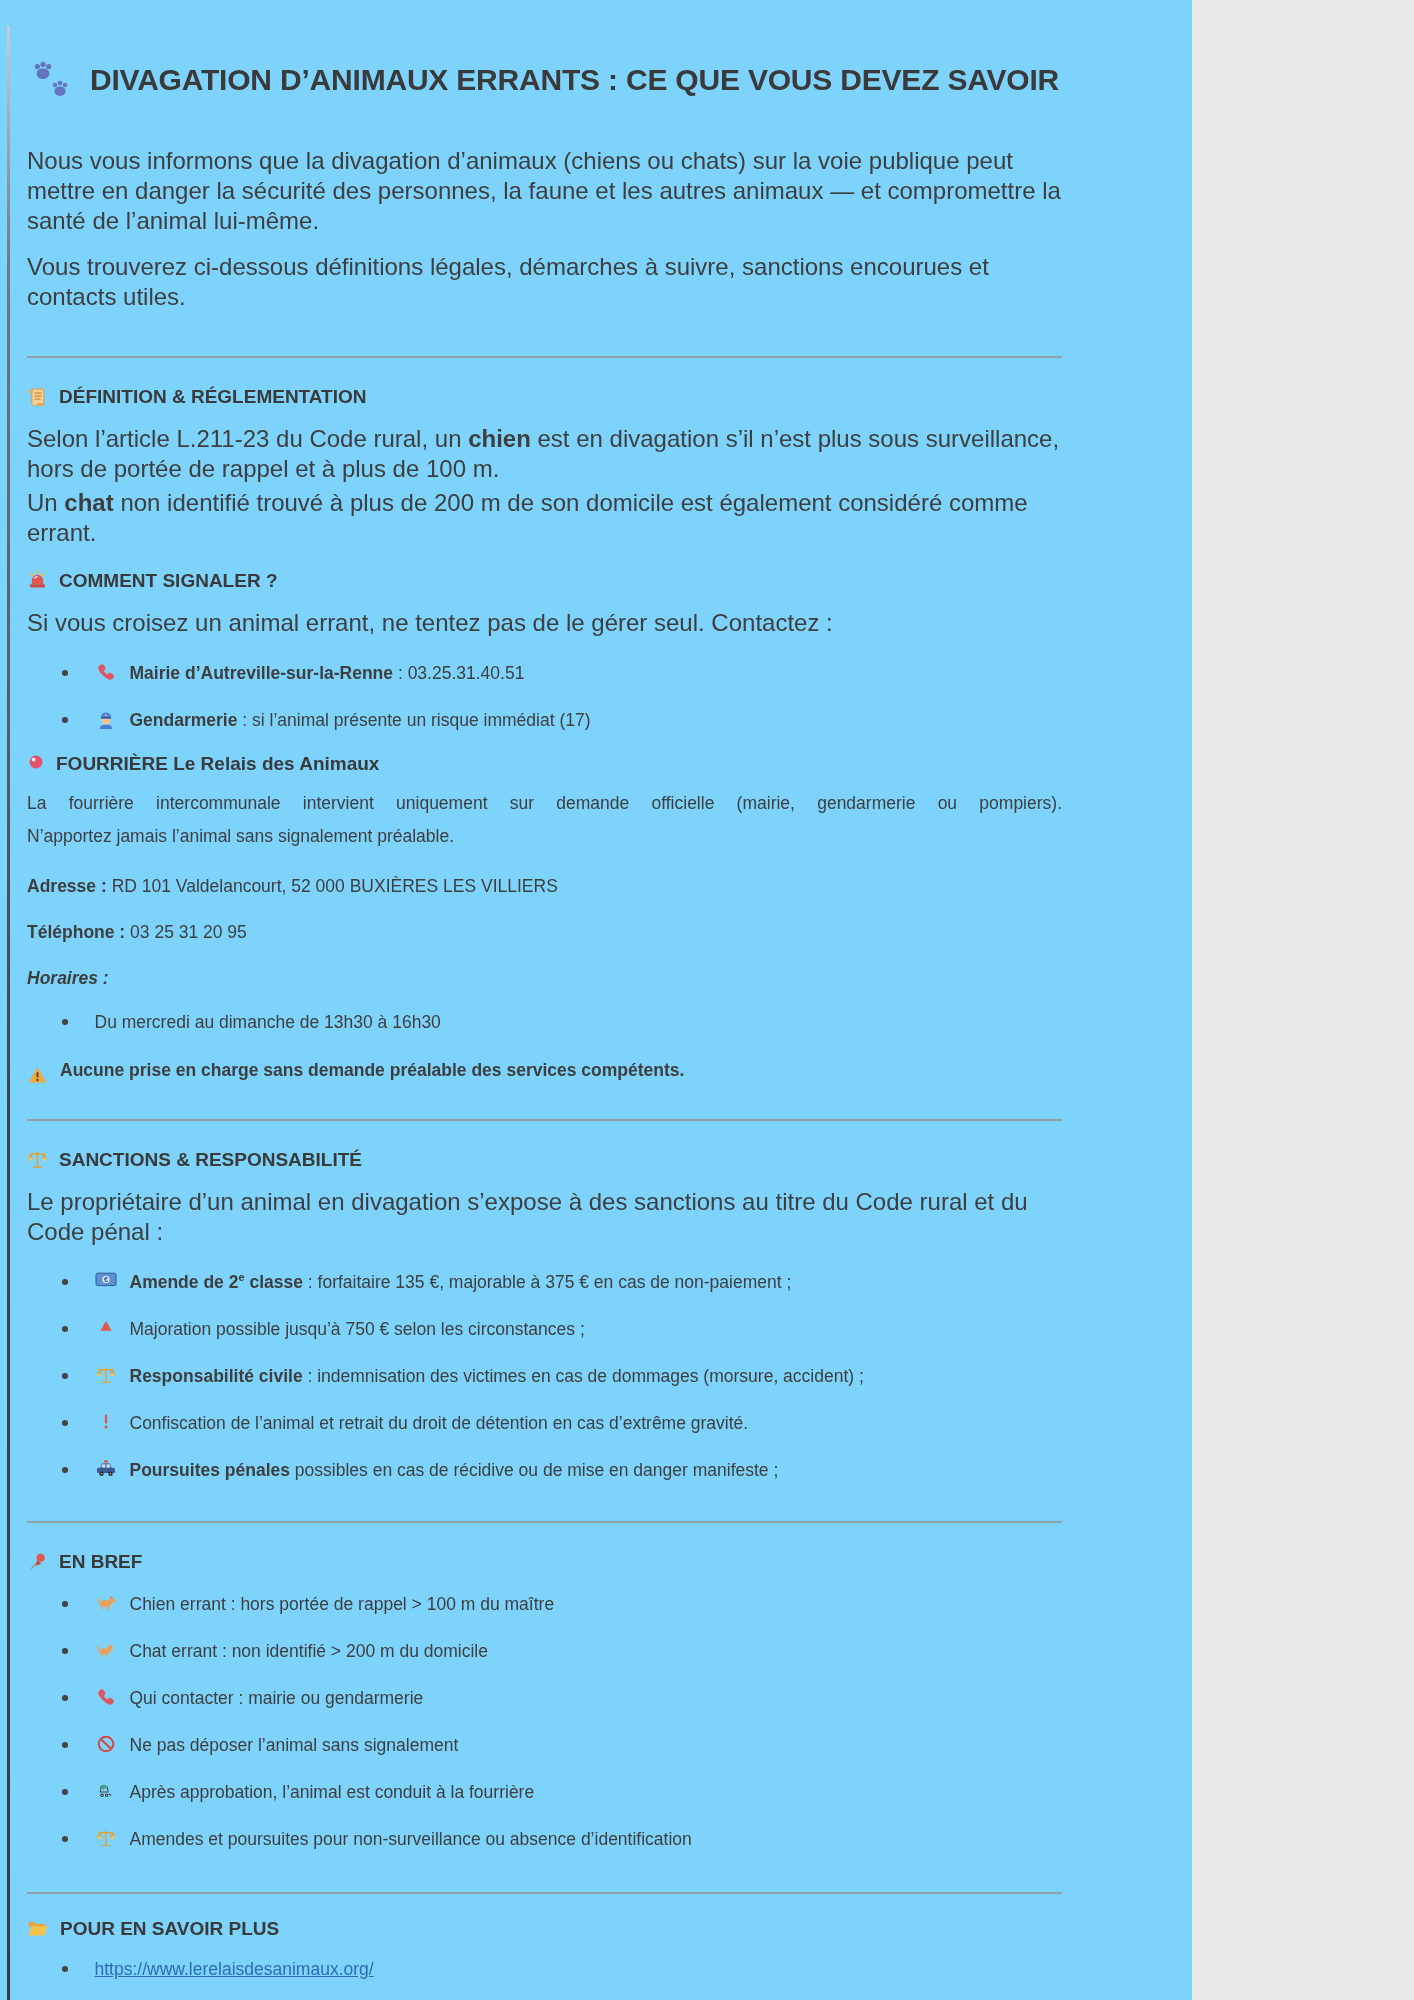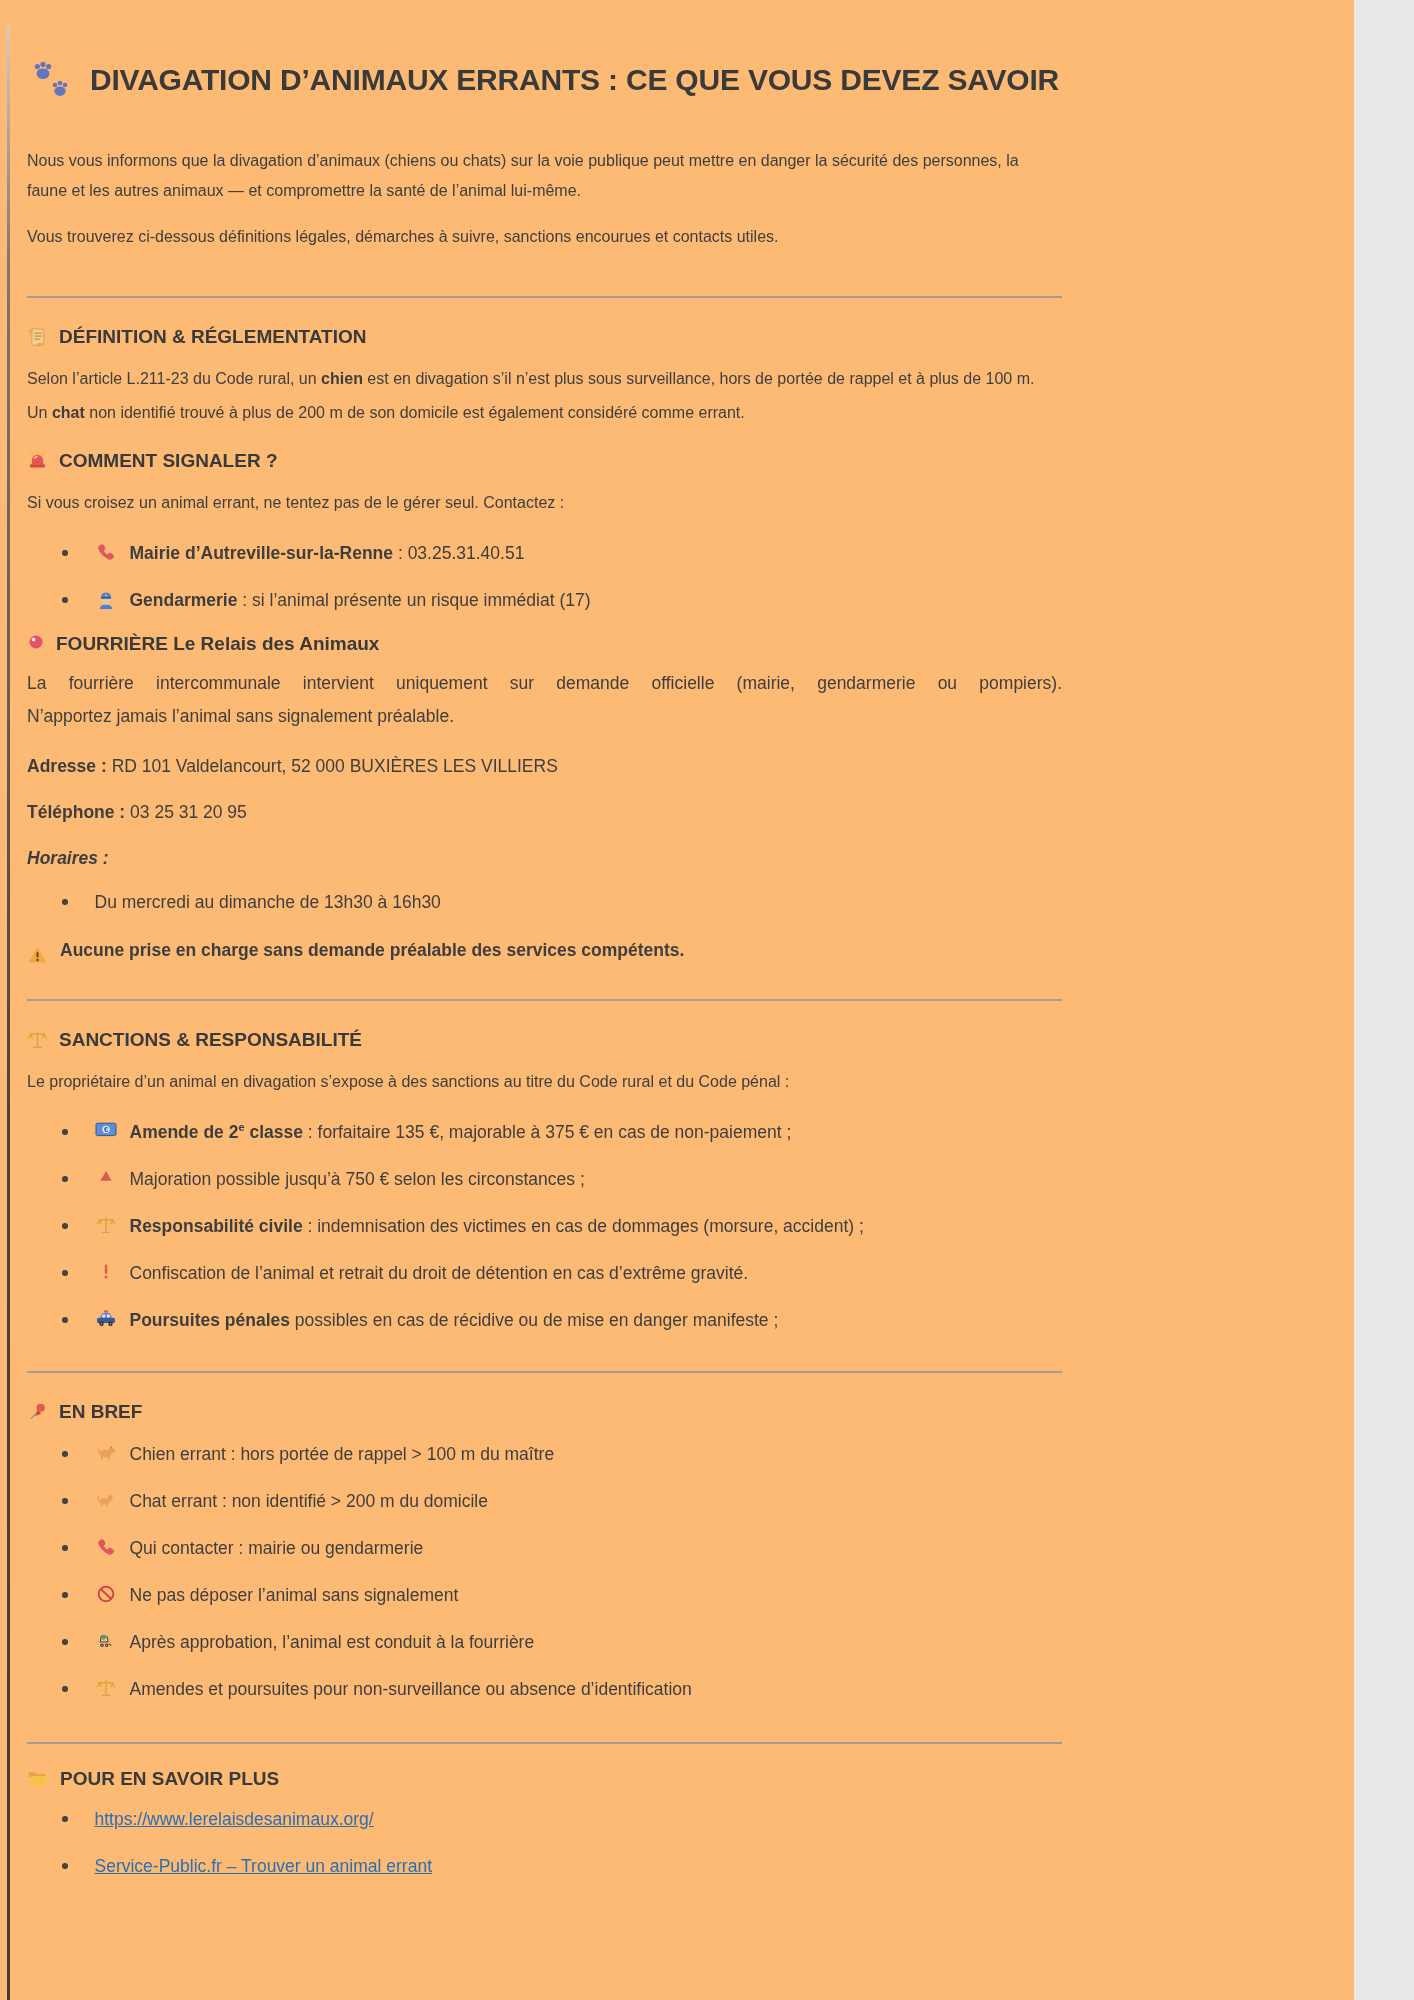--- a/index.html
+++ b/index.html
@@ -1,34 +1,34 @@
 <!DOCTYPE html>
 <html><head>
 <meta charset="utf-8">
 <style>
   html,body{margin:0;padding:0;background:#e9e9e9;}
   .page{
     position:relative;
-    width:1354px;height:2000px;
-    background:#fdba74;
+    width:1192px;height:2000px;
+    background:#7dd3fc;
     overflow:hidden;
     font-family:"Liberation Sans","DejaVu Sans",sans-serif;
     color:#3e3e3e;
   }
   .scan-edge{
     position:absolute;left:7px;top:26px;bottom:0;width:2.5px;
     background:linear-gradient(#cfcfcf,#6a6a6a 12%,#2e2e2e 55%,#242424);
     opacity:.85;
   }
   .content{width:1035px;padding:58px 0 0 27px;}
   .title-row{display:flex;align-items:center;justify-content:center;gap:16px;margin:0 0 44px;}
   .title-row h1{
     margin:0;font-size:30px;font-weight:600;color:#3a3a3a;letter-spacing:-.2px;white-space:nowrap;
   }
-  p.body{margin:0 0 16px;font-size:16px;line-height:30px;}
+  p.body{margin:0 0 16px;font-size:24px;line-height:30px;}
   p.tight{margin:0;}
   .divider{border:none;height:2px;background:#949494;opacity:.8;margin:44px 0 0;}
   .sec-h{display:flex;align-items:flex-start;gap:11px;margin:28px 0 16px;font-size:19px;font-weight:700;color:#3a3a3a;}
   .sec-h .h-icon{flex:none;display:inline-flex;}
   ul.doc-list{margin:20px 0 0;padding:0 0 0 35px;list-style:none;}
   ul.doc-list li{display:flex;align-items:flex-start;gap:0;margin:0 0 17px;font-size:17.5px;line-height:30px;}
   .dot{flex:none;width:5.5px;height:5.5px;border-radius:50%;background:#444;margin:12px 0 0 0;}
   .b-icon{flex:none;display:inline-flex;width:22px;justify-content:center;margin:4px 0 0 27px;}
   .li-text{margin-left:13px;}
   .label-line{margin:0 0 16px;font-size:17.5px;line-height:30px;}

